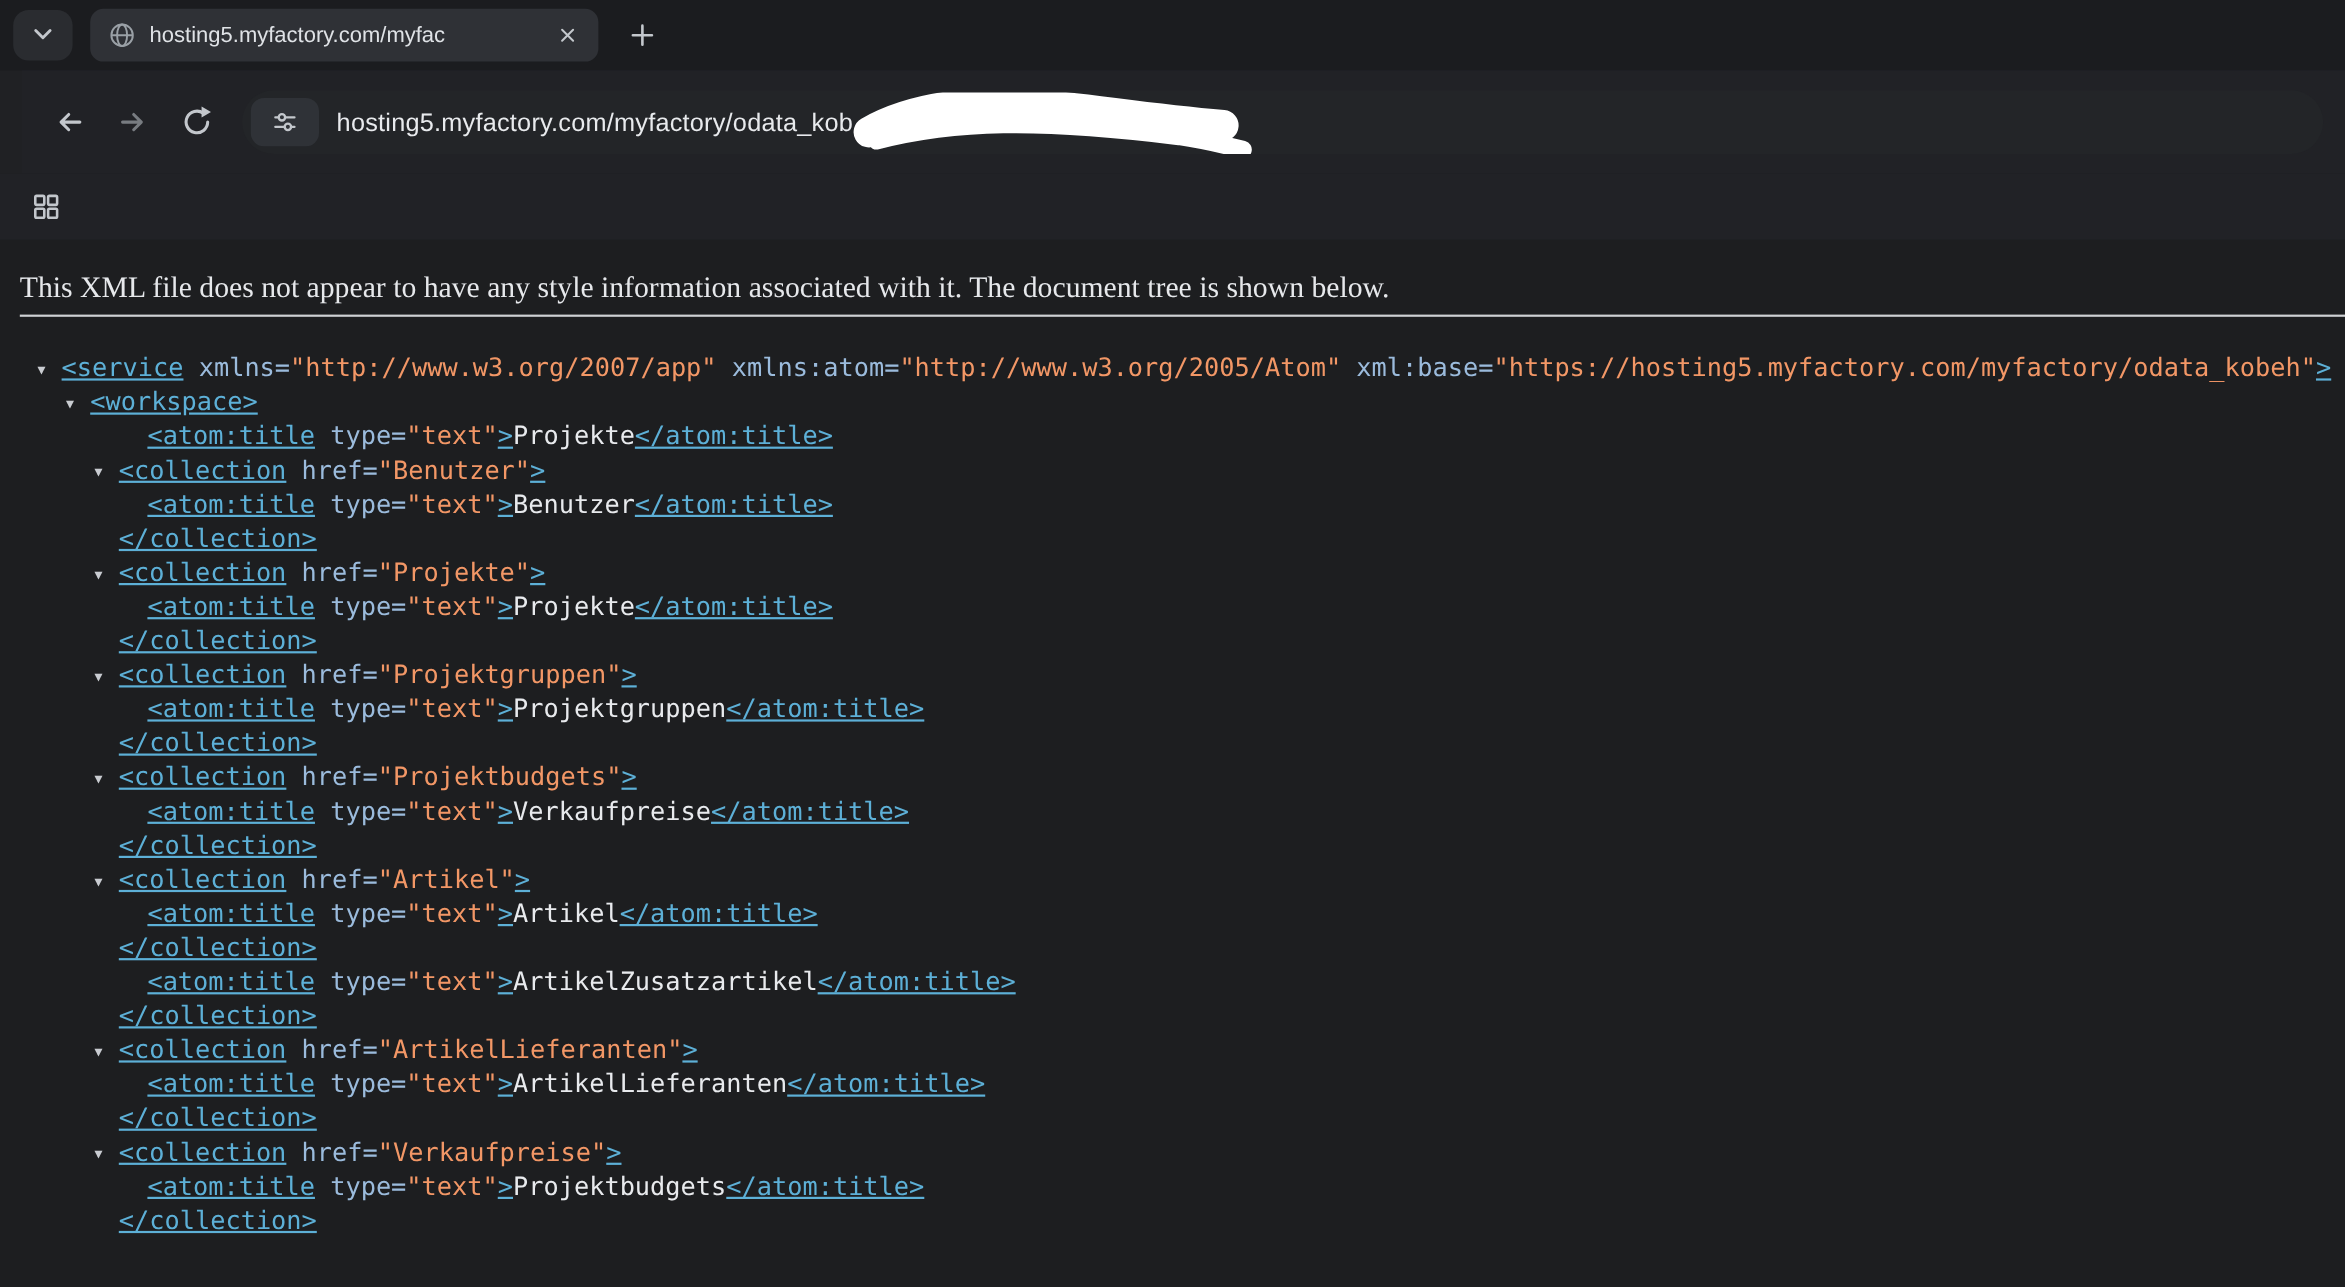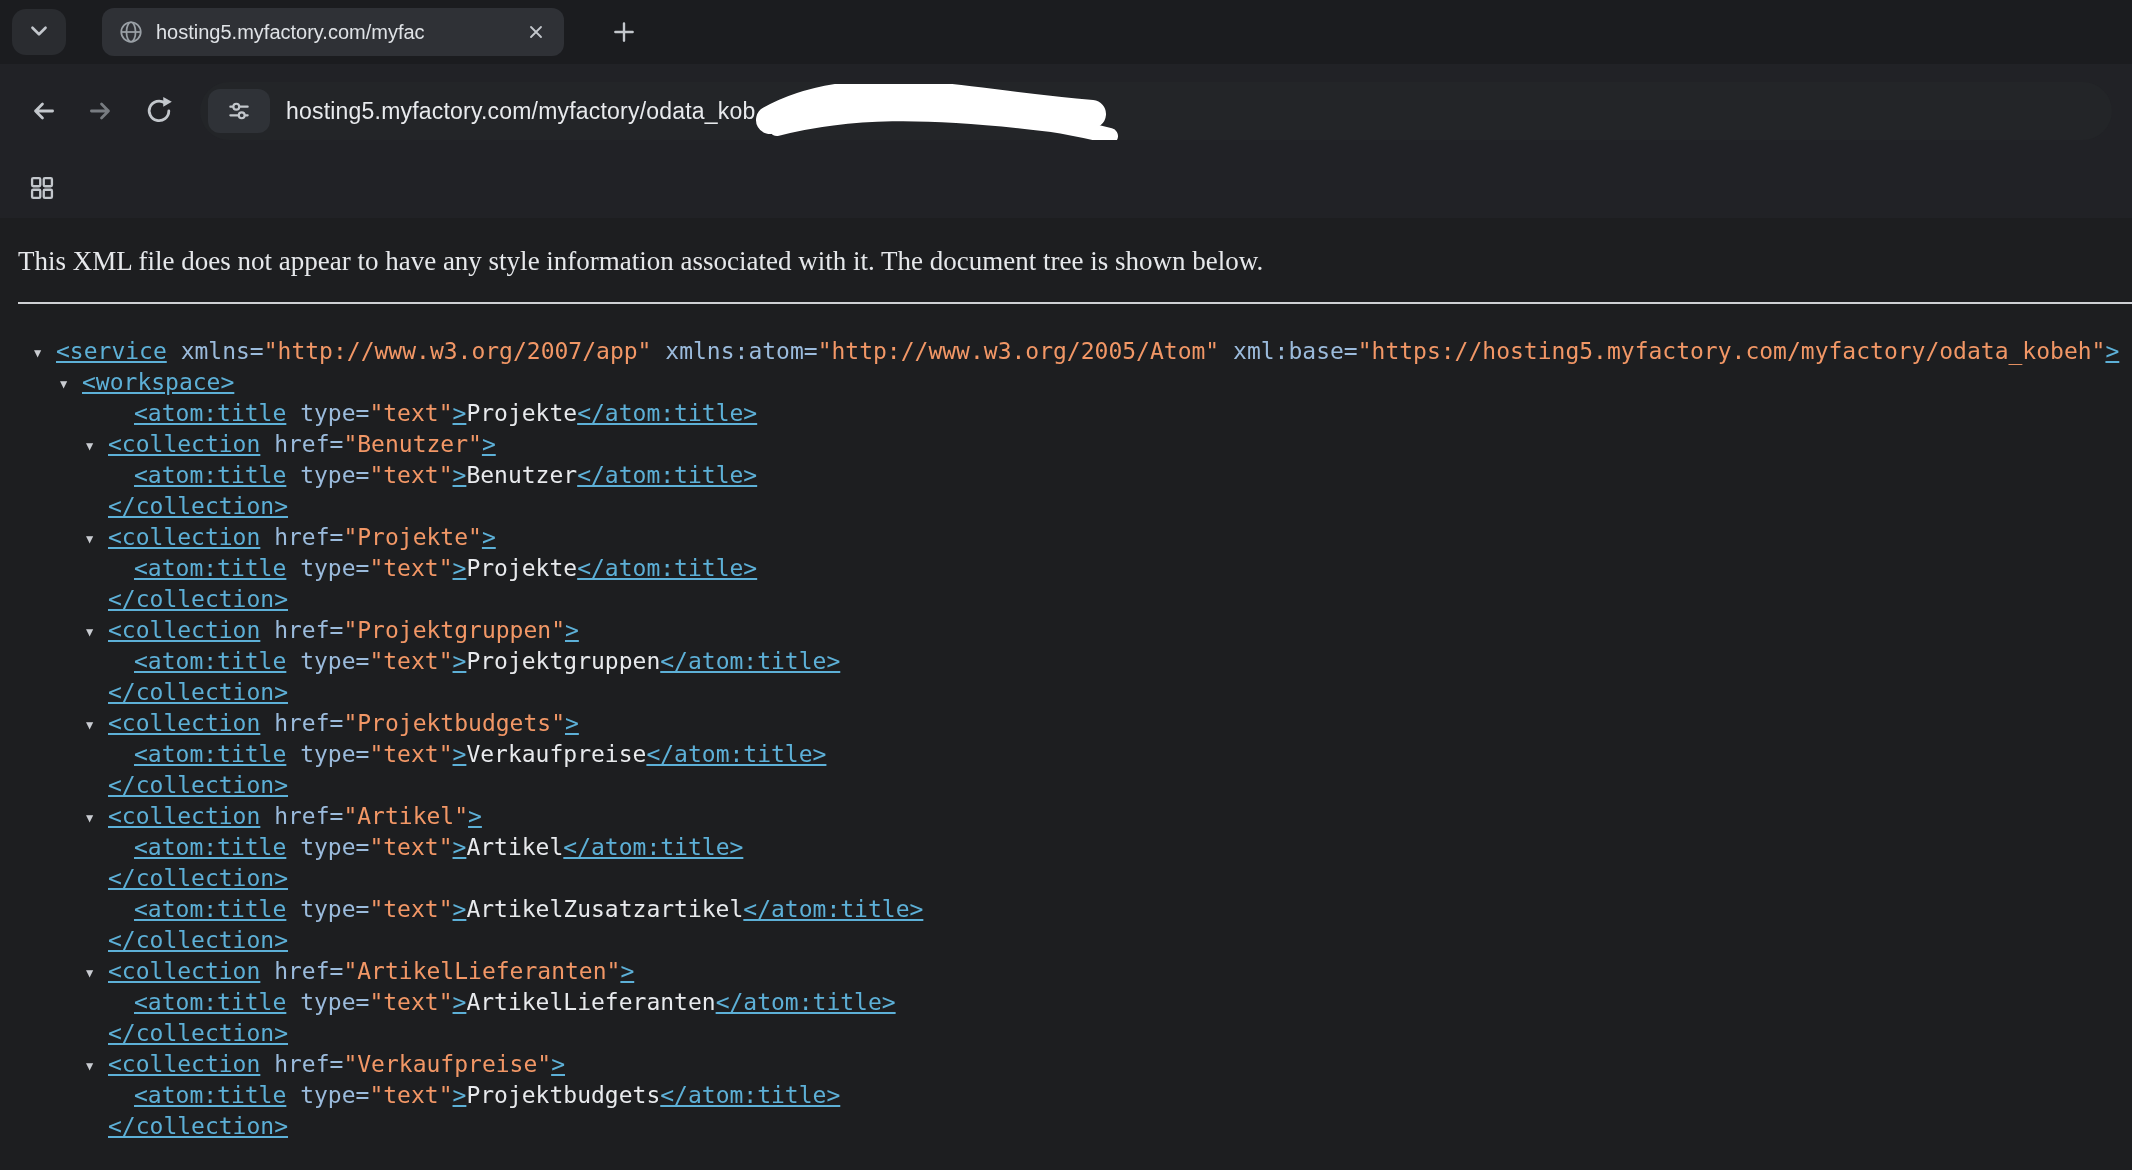--- a/index.html
+++ b/index.html
@@ -1,42 +1,42 @@
 <!DOCTYPE html>
 <html style="--c-tag: #5DB0D7; --c-an: #9BBBDC; --c-av: #F29766; --c-tx: #E8EAED; --c-bg: #1D1E20;"><head>
 <meta charset="utf-8">
 <style>
   * { margin: 0; padding: 0; box-sizing: border-box; }
   html, body { width: 2132px; height: 1170px; overflow: hidden; }
   body { background: #202124; font-family: "Liberation Sans", sans-serif; }
   .screen { width: 2132px; height: 1170px; display: flex; flex-direction: column; }
 
   
-  .tabstrip { height: 64px; flex: 0 0 auto; background: #1B1C1F; display: flex; align-items: center; padding-left: 12px; gap: 20px; }
+  .tabstrip { height: 64px; flex: 0 0 auto; background: #1B1C1F; display: flex; align-items: center; padding-left: 12px; }
   .tab-search { width: 54px; height: 46px; border-radius: 14px; background: #2A2C30; border: none; display: flex; align-items: center; justify-content: center; cursor: pointer; }
   .tab { margin-left: 16px; width: 462px; height: 48px; border-radius: 12px; background: #2F3136; display: flex; align-items: center; padding: 0 12px 0 16px; gap: 12px; cursor: pointer; }
   .tab-title { flex: 1; font-size: 20px; color: #DFE2E6; white-space: nowrap; overflow: hidden; -webkit-mask-image: linear-gradient(to right, #000 82%, transparent); mask-image: linear-gradient(to right, #000 82%, transparent); }
   .tab-close { width: 32px; height: 32px; border: none; background: transparent; border-radius: 50%; display: flex; align-items: center; justify-content: center; cursor: pointer; flex: 0 0 auto; }
   .new-tab { margin-left: 18px; width: 44px; height: 44px; border: none; background: transparent; border-radius: 50%; display: flex; align-items: center; justify-content: center; cursor: pointer; }
 
   
-  .toolbar { height: 94px; flex: 0 0 auto; background: #212226; display: flex; align-items: center; padding: 0 20px 0 14px; }
+  .toolbar { height: 94px; flex: 0 0 auto; background: #212226; display: flex; align-items: center; padding: 0 20px 0 14px; margin-left: 20px; }
   .nav-btn { width: 58px; height: 58px; border: none; background: transparent; border-radius: 50%; display: flex; align-items: center; justify-content: center; cursor: pointer; flex: 0 0 auto; }
   .omnibox { flex: 1; height: 58px; margin-left: 12px; border-radius: 29px; background: #232528; display: flex; align-items: center; padding-left: 8px; position: relative; overflow: hidden; cursor: text; }
   .site-chip { width: 62px; height: 44px; border-radius: 12px; background: #2F3237; display: flex; align-items: center; justify-content: center; margin-right: 16px; cursor: pointer; flex: 0 0 auto; }
   .url-text { font-size: 23px; font-weight: 500; color: #E8EAED; letter-spacing: 0.2px; white-space: nowrap; }
   .scribble { position: absolute; left: 552px; top: 2px; pointer-events: none; }
 
   
   .bookmarks { height: 60px; flex: 0 0 auto; background: #212226; display: flex; align-items: center; padding-left: 20px; }
   .apps-btn { width: 44px; height: 44px; border: none; background: transparent; border-radius: 8px; display: flex; align-items: center; justify-content: center; cursor: pointer; }
 
   
   .content { flex: 1; background: var(--c-bg, #1D1E20); padding: 26px 0 0 18px; overflow: hidden; }
-  .xml-header { font-family: "Liberation Serif", serif; font-size: 27px; line-height: 34px; color: #E6E8EB; padding-bottom: 24px; border-bottom: 2px solid #CFD1D4; margin-right: 0; }
+  .xml-header { font-family: "Liberation Serif", serif; font-size: 27px; line-height: 34px; color: #E6E8EB; padding-bottom: 8px; border-bottom: 2px solid #CFD1D4; margin-right: 0; }
   .tree { margin-top: 32px; font-family: "DejaVu Sans Mono", monospace; font-size: 23px; color: var(--c-tx, #E8EAED); }
   .line { height: 31px; line-height: 31px; white-space: nowrap; }
   .arrow { display: inline-block; width: 22px; margin-left: -22px; font-size: 12px; color: #C9CCD1; vertical-align: 2px; cursor: pointer; }
   .tg { color: var(--c-tag, #5DB0D7); text-decoration: underline; }
   .an { color: var(--c-an, #9BBBDC); }
   .av { color: var(--c-av, #F29766); }
   .tx { color: var(--c-tx, #E8EAED); }
 </style>
 </head>
 <body>

